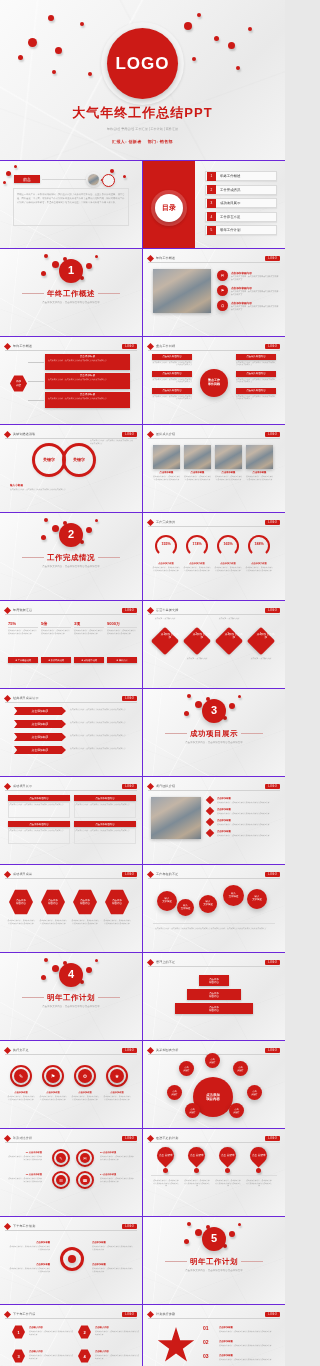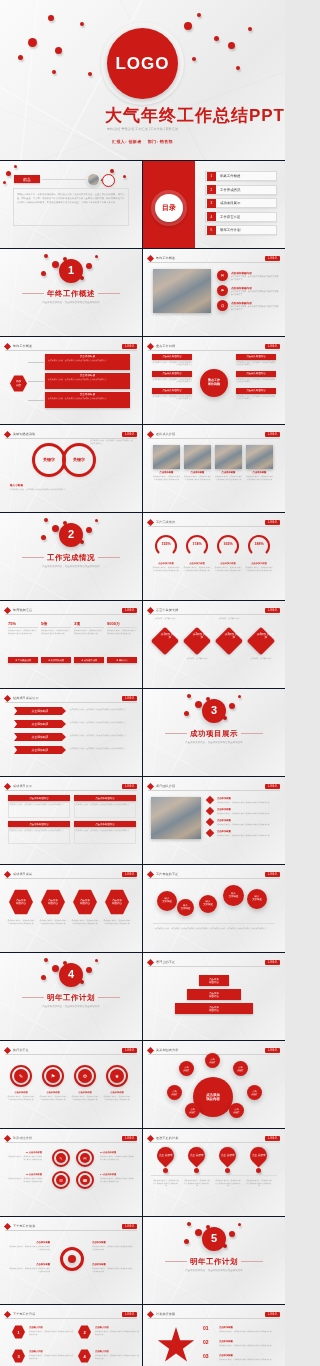--- a/index.html
+++ b/index.html
@@ -1,21 +1,21 @@
 <!DOCTYPE html>
 <html><head>
 <meta charset="utf-8">
 <style>
   * { box-sizing: border-box; margin:0; padding:0; }
   html,body { width:285px; height:1366px; background:#e8e8e8; }
   body {
     font-family: "Liberation Sans", "DejaVu Sans", sans-serif;
     -webkit-font-smoothing: antialiased;
   }
-  #deck { width:285px; height:1366px; position:relative; background:#0f172a; }
+  #deck { width:285px; height:1366px; position:relative; background:#6d28d9; }
 
   
   .slide {
     position:absolute; overflow:hidden;
     background:
       linear-gradient(135deg,#fbfbfb 0%,#f2f2f2 40%,#e9e9e9 70%,#f4f4f4 100%);
   }
   .slide::before{
     content:""; position:absolute; inset:0; opacity:.55;
     background:
@@ -89,21 +89,21 @@
       <div class="dot" style="left: 184px; top: 22px; width: 8px; height: 8px;"></div>
       <div class="dot" style="left: 197px; top: 13px; width: 4px; height: 4px;"></div>
       <div class="dot" style="left: 214px; top: 36px; width: 5px; height: 5px;"></div>
       <div class="dot" style="left: 228px; top: 42px; width: 7px; height: 7px;"></div>
       <div class="dot" style="left: 192px; top: 57px; width: 4px; height: 4px;"></div>
       <div class="dot" style="left: 248px; top: 27px; width: 4px; height: 4px;"></div>
       <div class="dot" style="left: 236px; top: 66px; width: 4px; height: 4px;"></div>
       <div class="dot" style="left: 168px; top: 60px; width: 3px; height: 3px;"></div>
       <div class="ring" style="left: 101px; top: 22px; width: 83px; height: 83px;"></div>
       <div class="bigcircle" style="left: 107px; top: 28px; width: 71px; height: 71px; font-size: 17px; letter-spacing: 1px; font-weight: bold;">LOGO</div>
-      <div class="ttl" style="position: absolute; left: 0px; top: 104px; width: 285px; font-size: 17px; text-align: right; letter-spacing: 1px;">大气年终工作总结PPT</div>
+      <div class="ttl" style="position: absolute; left: 0px; top: 104px; width: 285px; font-size: 13px; text-align: center; letter-spacing: 1px;">大气年终工作总结PPT</div>
       <div class="graytxt" style="position: absolute; left: 0px; top: 127px; width: 285px; font-size: 3px; text-align: center;">年终总结| 季度总结| 工作汇报 | 工作计划 | 商务汇报</div>
       <div style="position: absolute; left: 0px; top: 139px; width: 285px; text-align: center; font-size: 4px; color: rgb(204, 26, 22); font-weight: bold; letter-spacing: 0.4px;"><span>汇报人: 创新者&nbsp;&nbsp;&nbsp;&nbsp;部门: 销售部</span></div>
     </div>
     <div class="slide" style="left: 0px; top: 161px; width: 142px; height: 87px;">
       <div class="dot" style="left: 6px; top: 10px; width: 5px; height: 5px;"></div>
       <div class="dot" style="left: 14px; top: 4px; width: 3px; height: 3px;"></div>
       <div class="dot" style="left: 3px; top: 20px; width: 3px; height: 3px;"></div>
       <div class="dot" style="left: 110px; top: 8px; width: 4px; height: 4px;"></div>
       <div class="dot" style="left: 123px; top: 14px; width: 3px; height: 3px;"></div>
       <div class="dot" style="left: 100px; top: 18px; width: 2px; height: 2px;"></div>

